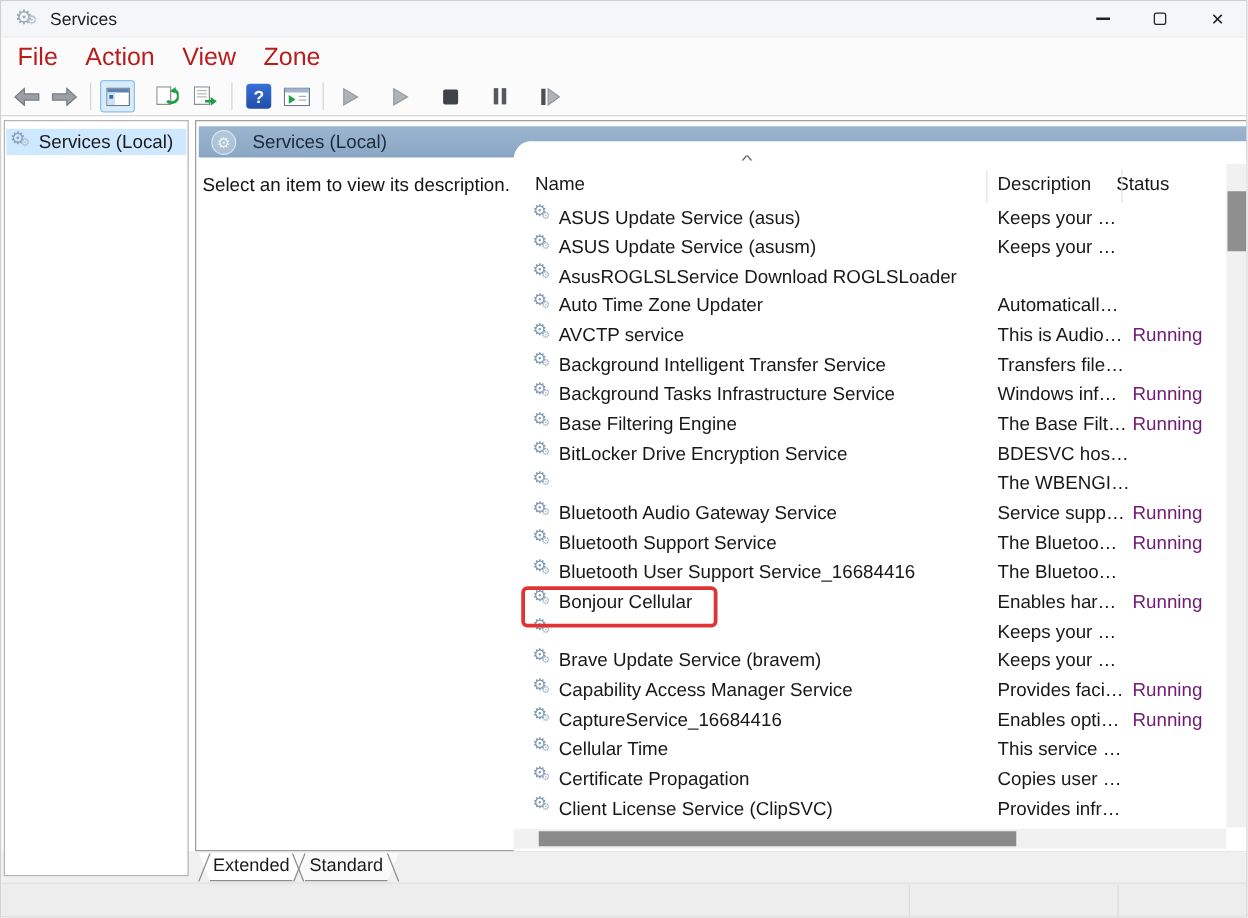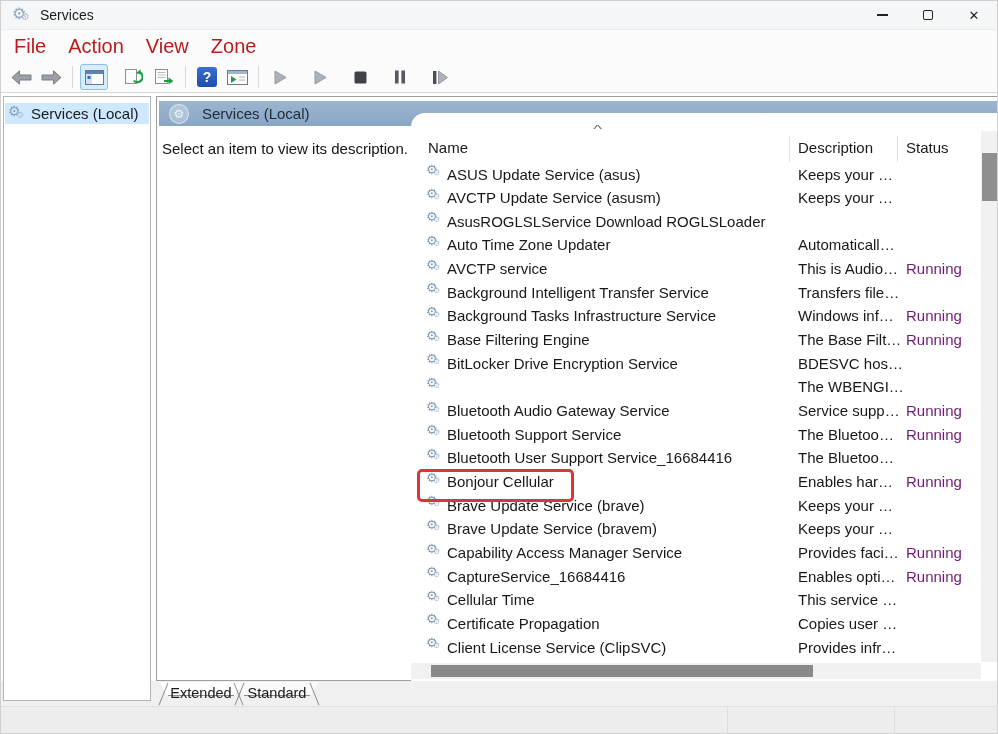--- a/index.html
+++ b/index.html
@@ -43,40 +43,40 @@
   .band-icon { width:20px; height:20px; margin-left:10px; border-radius:50%; background:rgba(255,255,255,0.28); border:1px solid rgba(255,255,255,0.55); display:flex; align-items:center; justify-content:center; }
   .band-icon span { font-size:12px; color:#eef3f8; font-family:"DejaVu Sans", sans-serif; }
   .band-title { margin-left:13px; font-size:15px; color:#1d2a37; }
   .hint-text { position:absolute; left:161px; top:139px; font-size:15px; color:#141414; z-index:1; }
   
   .list-card { position:absolute; left:410px; top:112px; width:587px; height:568px; background:#fff; border-top-left-radius:14px; z-index:2; }
   .sort-caret { position:absolute; top:10px; left:184px; font-size:11px; color:#6a6a6a; transform:scale(1.7,1); }
   .col-head { position:absolute; top:26px; font-size:15px; color:#191919; cursor:default; background:transparent; border:none; font-family:"Liberation Sans", sans-serif; }
   .col-name { left:17px; }
   .col-desc { left:387px; }
-  .col-status { left:495px; }
+  .col-status { left:482px; }
   .col-sep { position:absolute; top:23px; width:1px; height:26px; background:#e2e2e2; }
   .sep-1 { left:378px; } .sep-2 { left:486px; }
   .rows { position:absolute; left:0; top:50px; width:570px; height:497px; }
   .srow { position:relative; height:23.66px; cursor:default; }
   .srow .gear { position:absolute; left:15px; top:1px; width:16px; height:16px; }
   .srow .gear .g1 { position:absolute; left:0; top:-2px; font-size:13px; color:#7e99b2; }
   .srow .gear .g2 { position:absolute; left:7px; top:4px; font-size:8px; color:#a9bccd; }
   .srow .nm { position:absolute; left:36px; top:2.5px; font-size:15px; color:#181818; white-space:nowrap; }
   .srow .ds { position:absolute; left:387px; top:2.5px; font-size:15px; color:#181818; white-space:nowrap; }
   .srow .st { position:absolute; left:495px; top:2.5px; font-size:15px; color:#701a75; white-space:nowrap; }
   .srow.highlighted::before { content:""; position:absolute; left:6px; top:-2px; width:151px; height:27px; border:3px solid #e03434; border-radius:5px; z-index:5; }
   
   .vscroll { position:absolute; right:0; top:18px; width:17px; height:531px; background:#f1f1f1; }
   .vthumb { position:absolute; left:1px; top:22px; width:15px; height:48px; background:#8f8f8f; }
   .hscroll { position:absolute; left:0; bottom:2px; width:570px; height:16px; background:#f1f1f1; }
   .hthumb { position:absolute; left:20px; top:2px; width:382px; height:12px; background:#8a8a8a; }
   
   .tabs-row { position:absolute; left:156px; top:681px; height:24px; display:flex; z-index:2; }
-  .tab { position:relative; width:88px; height:14px; cursor:default; }
+  .tab { position:relative; width:88px; height:23px; cursor:default; }
   .tab + .tab { margin-left:-12px; }
   .tab-bg { position:absolute; inset:0; background:#fafafa; clip-path:polygon(2px 0, calc(100% - 2px) 0, calc(100% - 11px) 100%, 11px 100%); }
   .tab.active .tab-bg { background:#ffffff; }
   .tab-label { position:absolute; left:0; right:0; top:3px; text-align:center; font-size:14.5px; color:#1a1a1a; }
   .tab-l, .tab-r { position:absolute; top:0; width:1px; height:24px; background:#8d8d8d; }
   .tab-l { left:6px; transform:rotate(22deg); }
   .tab-r { right:6px; transform:rotate(-22deg); }
   .tab-b { position:absolute; left:11px; right:11px; bottom:0; height:1px; background:#8d8d8d; }
   
   .footer { position:absolute; left:0; top:705px; right:0; height:29px; background:#ededee; border-top:1px solid #e0e0e0; }
@@ -241,21 +241,21 @@
           <span class="nm">ASUS Update Service (asus)</span>
           <span class="ds">Keeps your …</span>
           <span class="st"></span>
         </div>
 
         <div class="srow">
           <span class="gear">
             <span class="gear-glyph g1">⚙</span>
             <span class="gear-glyph g2">⚙</span>
           </span>
-          <span class="nm">AVCTP Update Service (asusm)</span>
+          <span class="nm">ASUS Update Service (asusm)</span>
           <span class="ds">Keeps your …</span>
           <span class="st"></span>
         </div>
 
         <div class="srow">
           <span class="gear">
             <span class="gear-glyph g1">⚙</span>
             <span class="gear-glyph g2">⚙</span>
           </span>
           <span class="nm">AsusROGLSLService Download ROGLSLoader</span>
@@ -370,21 +370,20 @@
           <span class="nm">Bonjour Cellular</span>
           <span class="ds">Enables har…</span>
           <span class="st">Running</span>
         </div>
 
         <div class="srow">
           <span class="gear">
             <span class="gear-glyph g1">⚙</span>
             <span class="gear-glyph g2">⚙</span>
           </span>
-          <span class="nm">Brave Update Service (brave)</span>
           <span class="ds">Keeps your …</span>
           <span class="st"></span>
         </div>
 
         <div class="srow">
           <span class="gear">
             <span class="gear-glyph g1">⚙</span>
             <span class="gear-glyph g2">⚙</span>
           </span>
           <span class="nm">Brave Update Service (bravem)</span>

